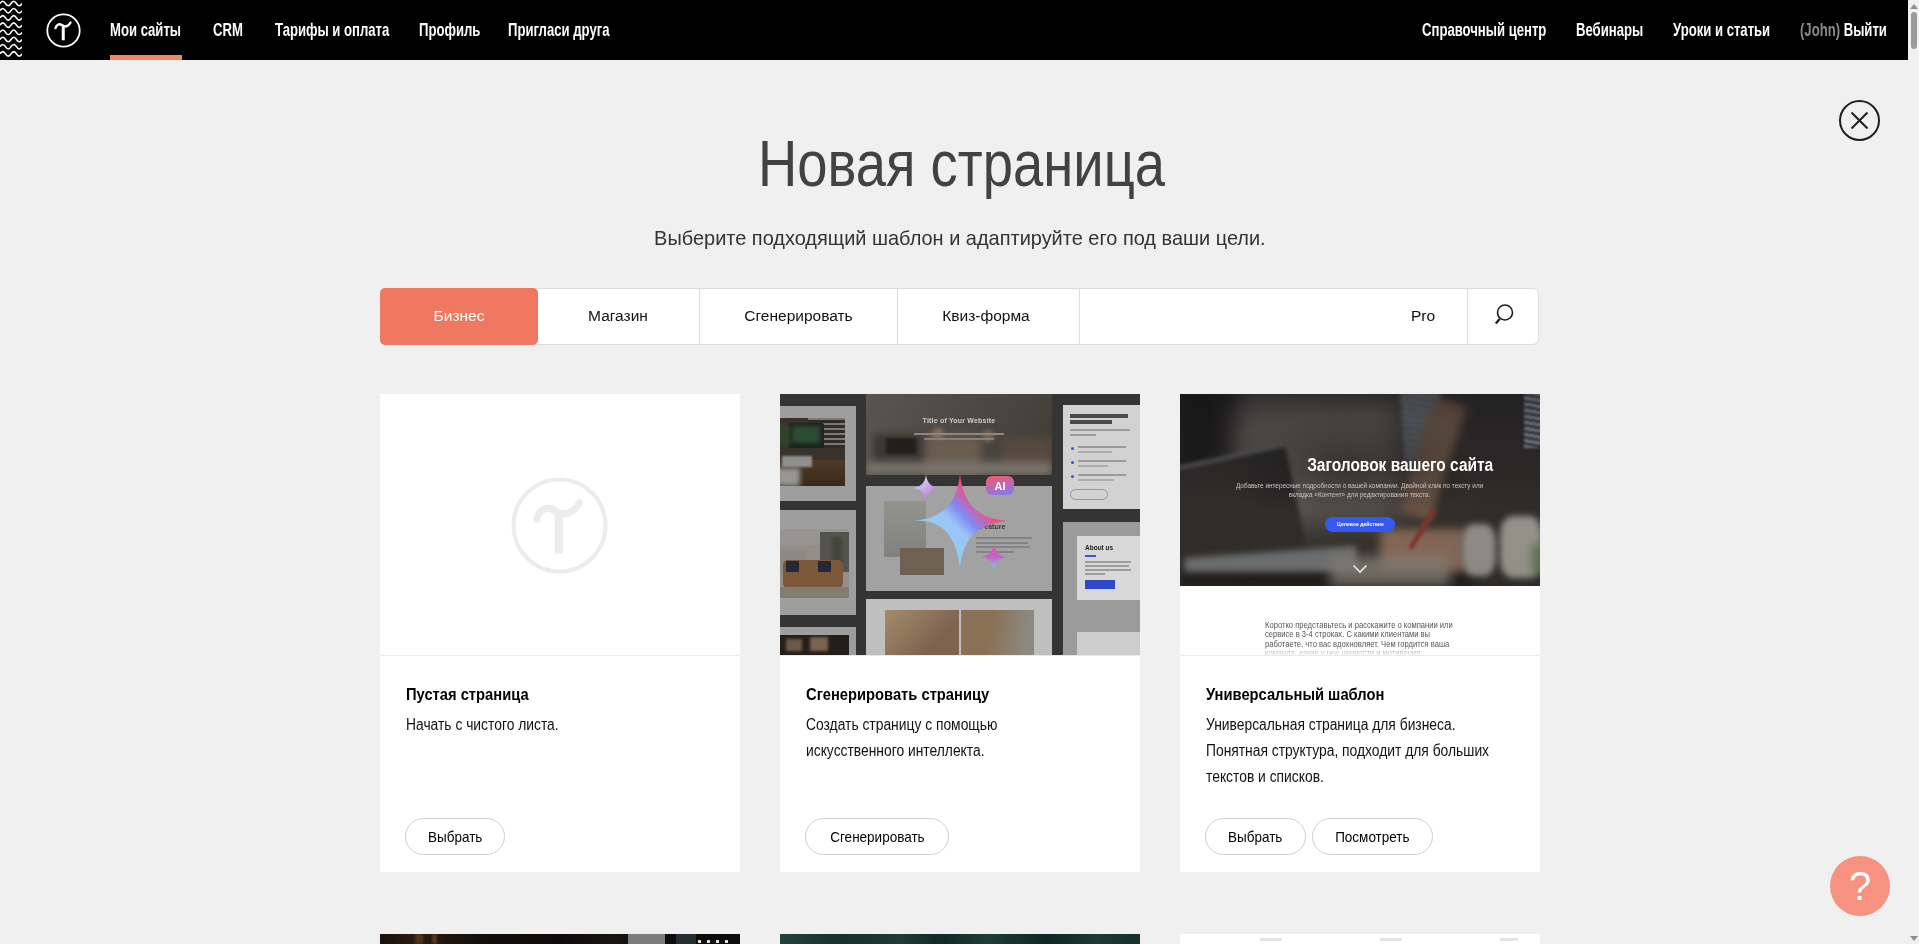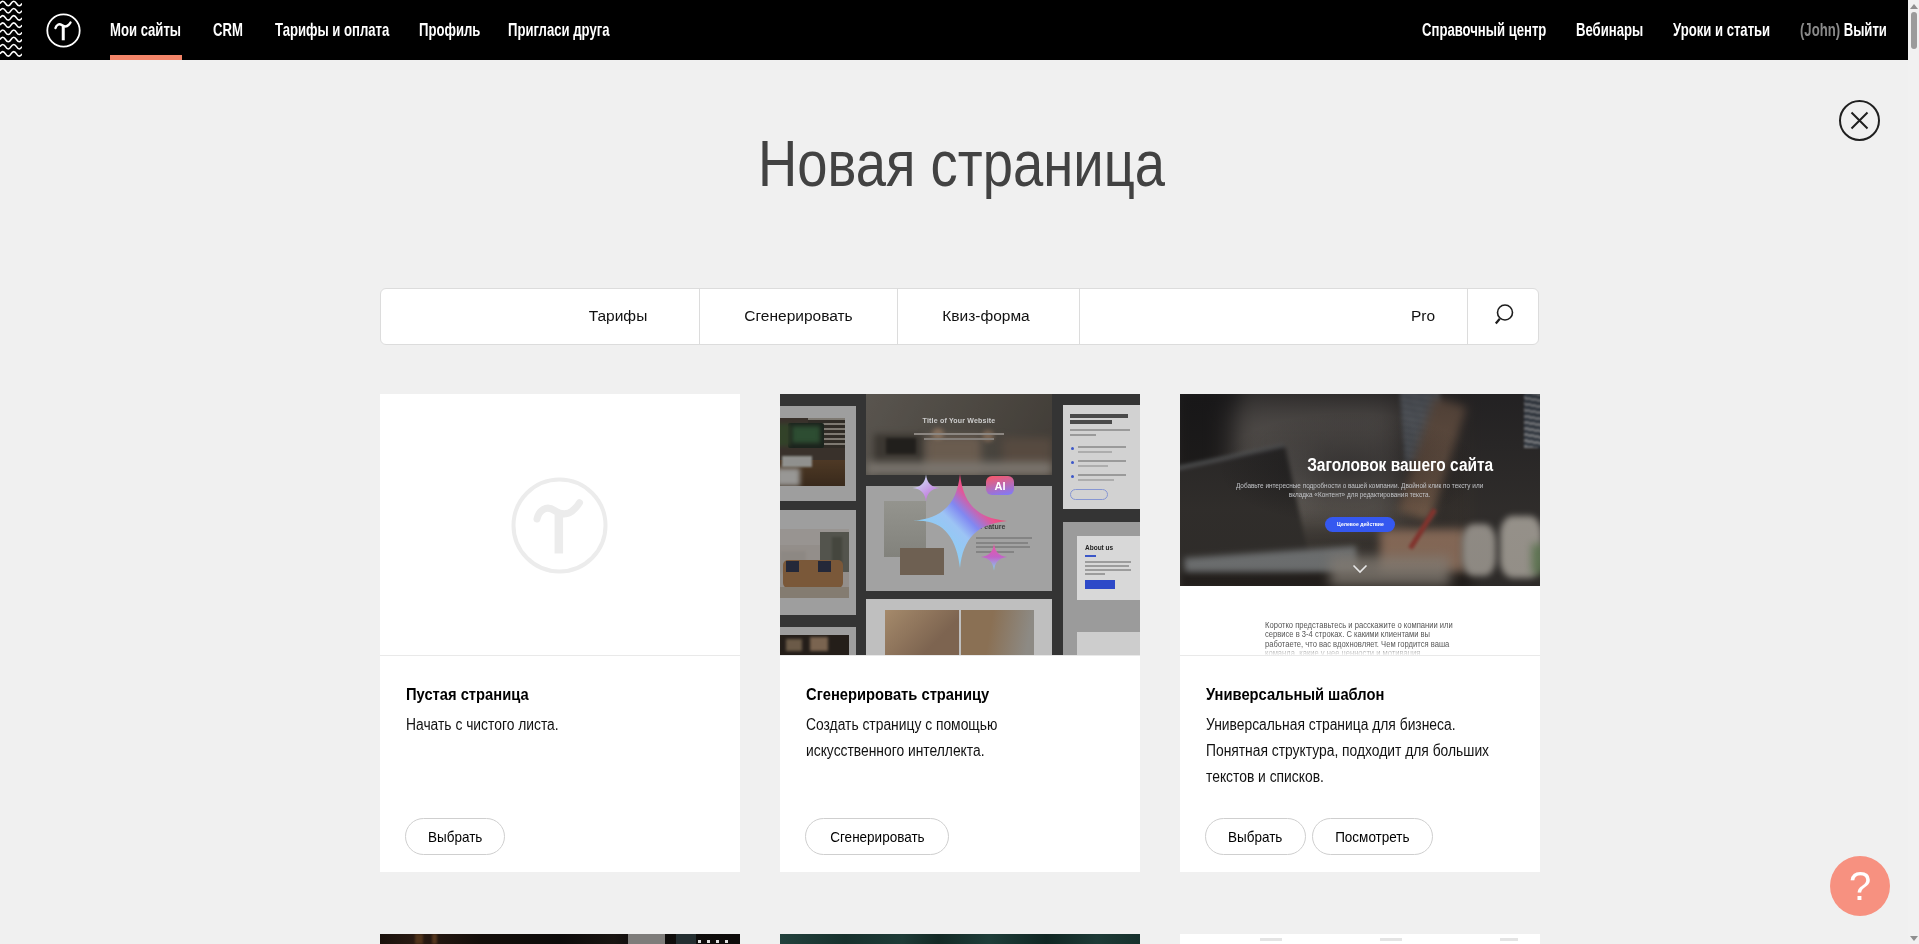--- a/index.html
+++ b/index.html
@@ -59,40 +59,44 @@
   <span class="navitem" style="left:1800px"><span style="color:#8a8a8a">(John)</span> Выйти</span>
   <div id="underline"></div>
 </div>
 
 <svg class="abs" style="left:1839px;top:99.5px" width="41" height="41" viewBox="0 0 41 41" fill="none" stroke="#1f1f1f">
   <circle cx="20.5" cy="20.5" r="19.5" stroke-width="2"></circle>
   <path d="M12.5 12.5 L28.5 28.5 M28.5 12.5 L12.5 28.5" stroke-width="2"></path>
 </svg>
 
 <div class="abs" style="left:0;top:127px;width:1922px;text-align:center;font-size:64px;color:#424242;white-space:nowrap"><span style="display:inline-block;transform:scaleX(.85)">Новая страница</span></div>
+<div class="abs" style="left:0;top:226px;width:1920px;text-align:center;font-size:21px;color:#333;white-space:nowrap"><span style="display:inline-block;transform:scaleX(.95)">Выберите подходящий шаблон и адаптируйте его под ваши цели.</span></div>
 
 <div id="tabbar">
   <div class="tab" style="left:156px;width:163px">
-        <span>Тарифы</span>
+        <span>Магазин</span>
       </div>
   <div class="tab" style="left:319px;width:198px">
         <span>Сгенерировать</span>
       </div>
   <div class="tab" style="left:512px;width:187px">
         <span>Квиз-форма</span>
       </div>
   <div class="tab" style="left:998px;width:89px">
         <span>Pro</span>
       </div>
   <div class="tab" style="left:1087px;width:70px;border-right:none">
     <svg width="26" height="26" viewBox="0 0 26 26" fill="none" stroke="#1d1d1d">
       <circle cx="15" cy="9.5" r="7.5" stroke-width="1.6"></circle>
           <path d="M9.8 15.7 L5.8 20.5" stroke-width="2.2"></path>
     </svg>
   </div>
+  <div id="tab-active">
+        <span style="font-size:15.5px">Бизнес</span>
+      </div>
 </div>
 
 <div class="card" style="left:380px">
   <div class="cimg">
     <svg class="abs" style="left:131px;top:82.5px" width="97" height="97" viewBox="-48.5 -48.5 97 97" fill="none">
       <circle cx="0" cy="0" r="46" stroke="#ececec" stroke-width="4"></circle>
       <path d="M-22.5 -6.5 C -20.5 -15.5 -13 -20.5 -5 -15 C 3 -9.7 9.8 -10.8 15.3 -16.8 C 16.8 -18.4 18.8 -20.8 20 -22.8" stroke="#ececec" stroke-width="7" stroke-linecap="round"></path>
       <path d="M-0.7 -11 L -0.7 28" stroke="#ececec" stroke-width="8.5"></path>
     </svg>
   </div>

